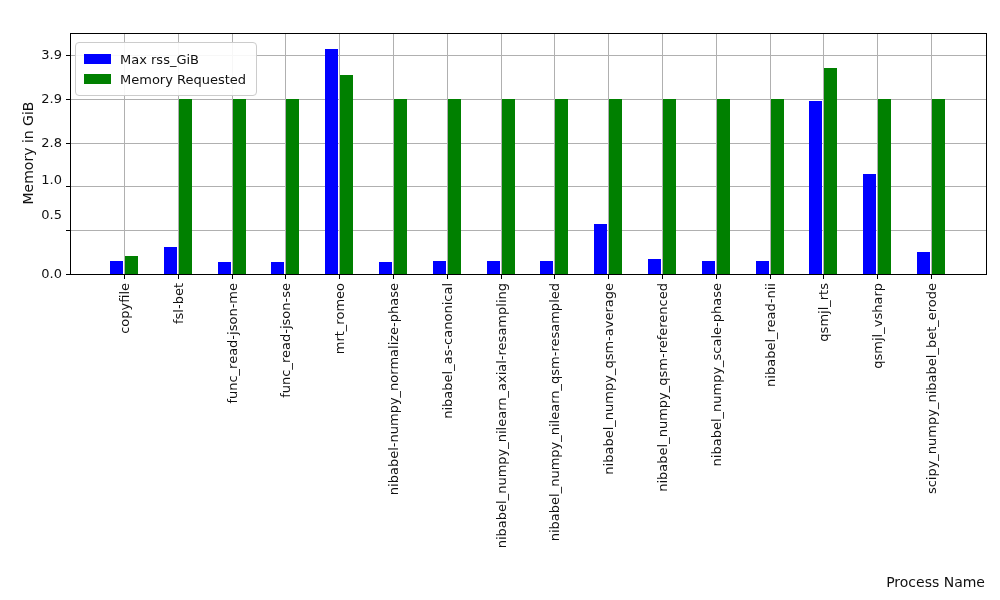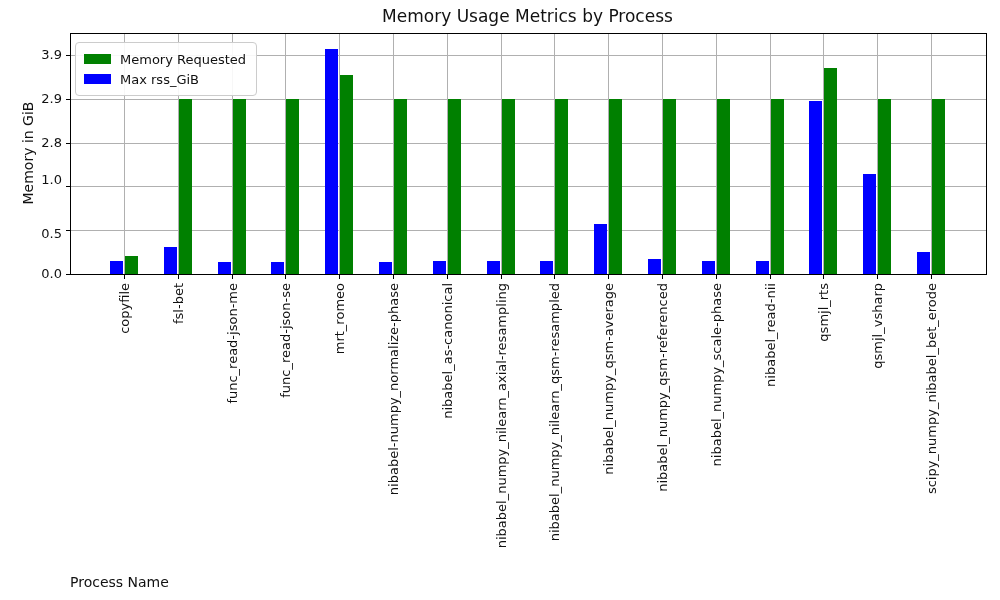--- a/index.html
+++ b/index.html
@@ -102,21 +102,21 @@
     font-size: 14px;
     color: #111111;
     transform: rotate(-90deg);
     white-space: nowrap;
   }
   .x-axis-title {
     position: absolute;
     left: 70px;
     top: 574px;
     width: 915px;
-    text-align: left;
+    text-align: right;
     font-size: 14px;
     color: #111111;
     white-space: nowrap;
   }
   .legend {
     position: absolute;
     left: 4px;
     top: 8px;
     z-index: 3;
     background: rgba(255, 255, 255, 0.9);
@@ -138,33 +138,32 @@
   .legend-label {
     font-size: 13px;
     white-space: nowrap;
     color: #111111;
   }
 </style>
 </head>
 <body>
 
 <div class="figure">
-  <div class="chart-title">Memory Usage Metrics by Process</div>
 
   <div class="y-axis-title">Memory in GiB</div>
 
   <div class="plot-area" id="plot">
     <div class="legend" id="legend">
         <div class="legend-item">
+          <span class="legend-swatch" style="background: rgb(0, 0, 255);"></span>
+          <span class="legend-label">Max rss_GiB</span>
+        </div>
+        <div class="legend-item">
           <span class="legend-swatch" style="background: rgb(0, 128, 0);"></span>
           <span class="legend-label">Memory Requested</span>
-        </div>
-        <div class="legend-item">
-          <span class="legend-swatch" style="background: rgb(0, 0, 255);"></span>
-          <span class="legend-label">Max rss_GiB</span>
         </div>
       </div>
   <div class="gridline-h" style="top: 196.204px;"></div>
       <div class="gridline-h" style="top: 152.409px;"></div>
       <div class="gridline-h" style="top: 108.613px;"></div>
       <div class="gridline-h" style="top: 64.8175px;"></div>
       <div class="gridline-h" style="top: 21.0219px;"></div>
       <div class="gridline-v" style="left: 53px;"></div>
       <div class="bar" title="copyfile: 0.15" style="left: 39px; width: 13px; top: 226.861px; height: 13.1387px; background: rgb(0, 0, 255);"></div>
       <div class="bar" title="copyfile: 0.21" style="left: 54px; width: 13px; top: 221.606px; height: 18.3942px; background: rgb(0, 128, 0);"></div>
@@ -212,21 +211,21 @@
       <div class="bar" title="qsmjl_vsharp: 2" style="left: 807.2px; width: 13px; top: 64.8175px; height: 175.182px; background: rgb(0, 128, 0);"></div>
       <div class="gridline-v" style="left: 860px;"></div>
       <div class="bar" title="scipy_numpy_nibabel_bet_erode: 0.25" style="left: 846px; width: 13px; top: 218.102px; height: 21.8978px; background: rgb(0, 0, 255);"></div>
       <div class="bar" title="scipy_numpy_nibabel_bet_erode: 2" style="left: 861px; width: 13px; top: 64.8175px; height: 175.182px; background: rgb(0, 128, 0);"></div>
     </div>
 
   <div id="yticks">
       <div class="ytick-mark" style="left: 66px; top: 274px;"></div>
       <div class="ytick-label" style="top: 266px;">0.0</div>
       <div class="ytick-mark" style="left: 66px; top: 230.204px;"></div>
-      <div class="ytick-label" style="top: 226px;">0.5</div>
+      <div class="ytick-label" style="top: 207px;">0.5</div>
       <div class="ytick-mark" style="left: 66px; top: 186.409px;"></div>
       <div class="ytick-label" style="top: 172px;">1.0</div>
       <div class="ytick-mark" style="left: 66px; top: 142.613px;"></div>
       <div class="ytick-label" style="top: 134.613px;">2.8</div>
       <div class="ytick-mark" style="left: 66px; top: 98.8175px;"></div>
       <div class="ytick-label" style="top: 90.8175px;">2.9</div>
       <div class="ytick-mark" style="left: 66px; top: 55.0219px;"></div>
       <div class="ytick-label" style="top: 47.0219px;">3.9</div>
     </div>
   <div id="xticks">

